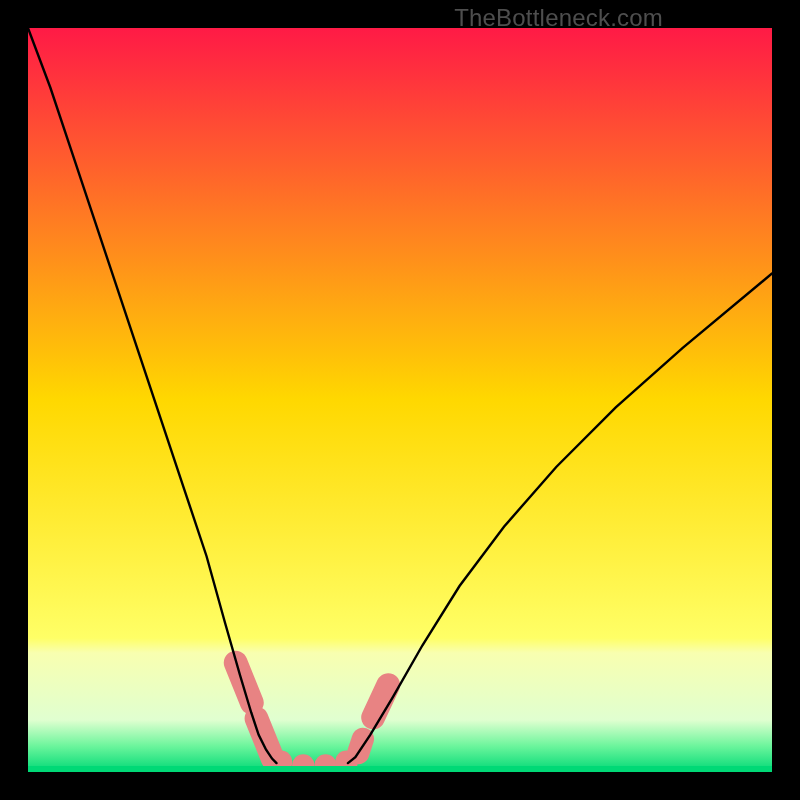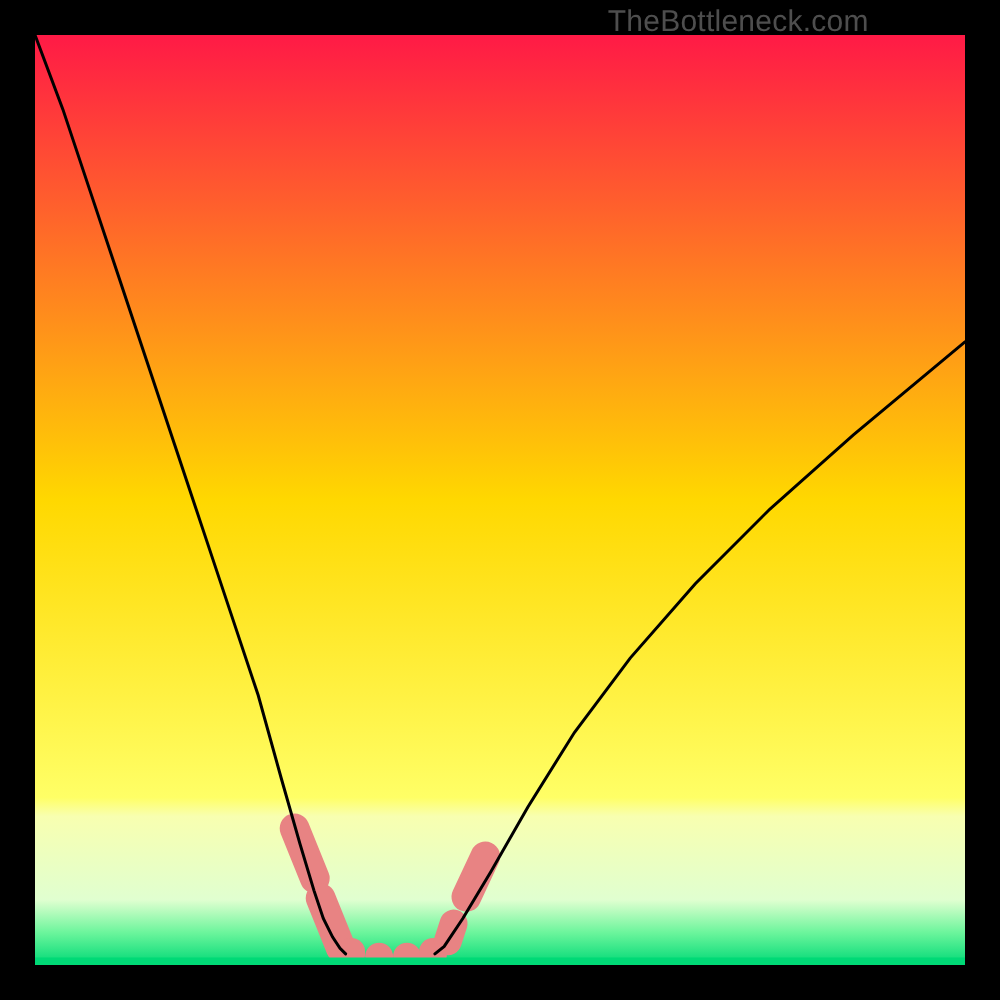--- a/index.html
+++ b/index.html
@@ -11,21 +11,20 @@
     overflow: hidden;
     font-family: Arial, Helvetica, sans-serif;
   }
   .frame {
     position: absolute;
     top: 0;
     left: 0;
     width: 679px;
     height: 800px;
     background: #000;
-    padding-left: 32px;
   }
   .plot {
     position: absolute;
     top: 28px;
     left: 28px;
     width: 744px;
     height: 744px;
   }
   .watermark {
     position: absolute;

